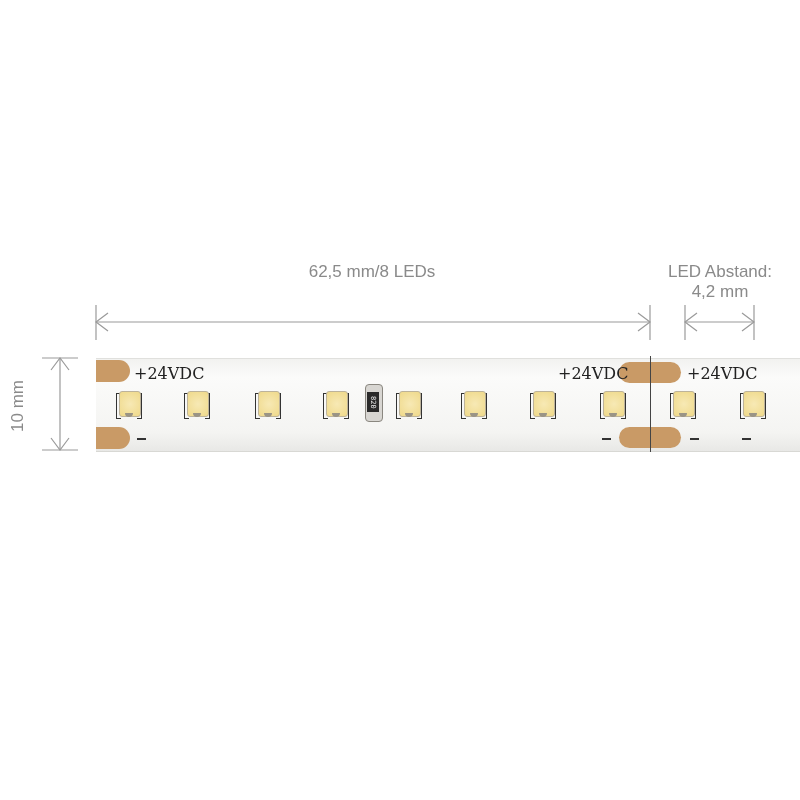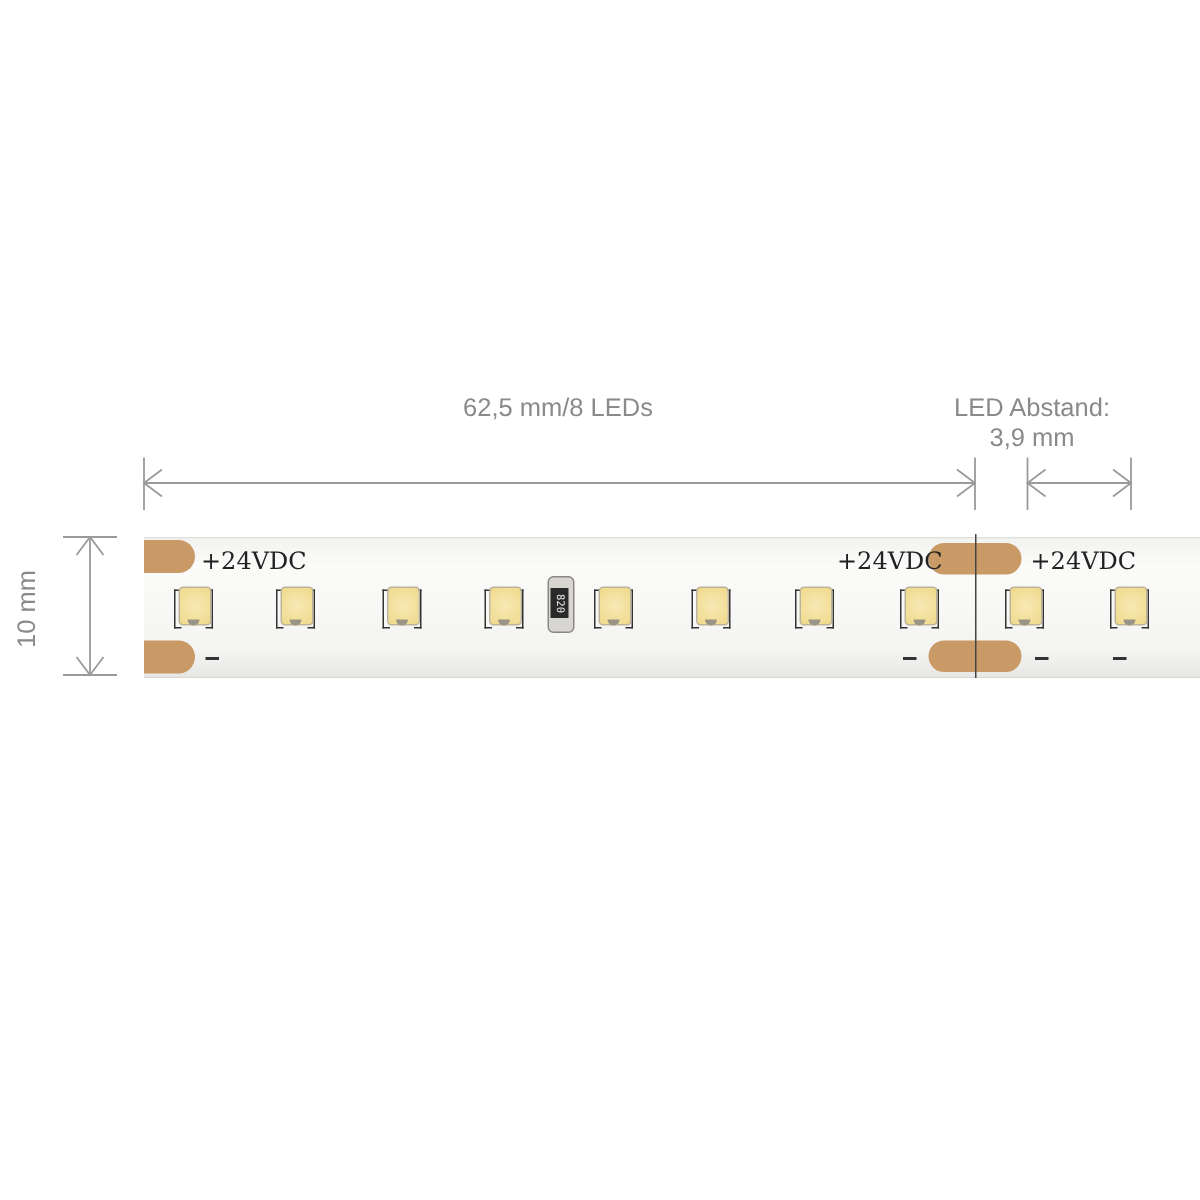--- a/index.html
+++ b/index.html
@@ -25,23 +25,23 @@
   .resistor .body { position: absolute; left: 3px; top: 1px; width: 16px; height: 36px; background: #d8d6d2; border: 1px solid #8a8780; border-radius: 4px; }
   .resistor .center { position: absolute; left: 5px; top: 9px; width: 12px; height: 20px; background: #2a2a2a; color: #e8e8e8; font-size: 7px; font-family: "DejaVu Sans Mono", monospace; writing-mode: vertical-rl; text-align: center; line-height: 12px; }
   .cutline { position: absolute; width: 1px; background: #444; }
 </style>
 </head>
 <body>
 
 <div class="label" style="left:272px; top:262px; width:200px;">
   <div>62,5 mm/8 LEDs</div>
 </div>
-<div class="label" style="left:618px; top:262px; width:140px;text-align:center;">
+<div class="label" style="left:650px; top:262px; width:140px;text-align:center;">
   <div>LED Abstand:</div>
-  <div>3,9 mm</div>
+  <div>4,2 mm</div>
 </div>
 
 <svg class="dim" width="800" height="800" style="left:0;top:0;" viewBox="0 0 800 800">
   <g stroke="#9a9a9a" stroke-width="1.2" fill="none">
 
     <line x1="96" y1="305" x2="96" y2="340"></line>
     <line x1="650" y1="305" x2="650" y2="340"></line>
     <line x1="96" y1="322" x2="650" y2="322"></line>
     <polyline points="108,313 96,322 108,331"></polyline>
     <polyline points="638,313 650,322 638,331"></polyline>

